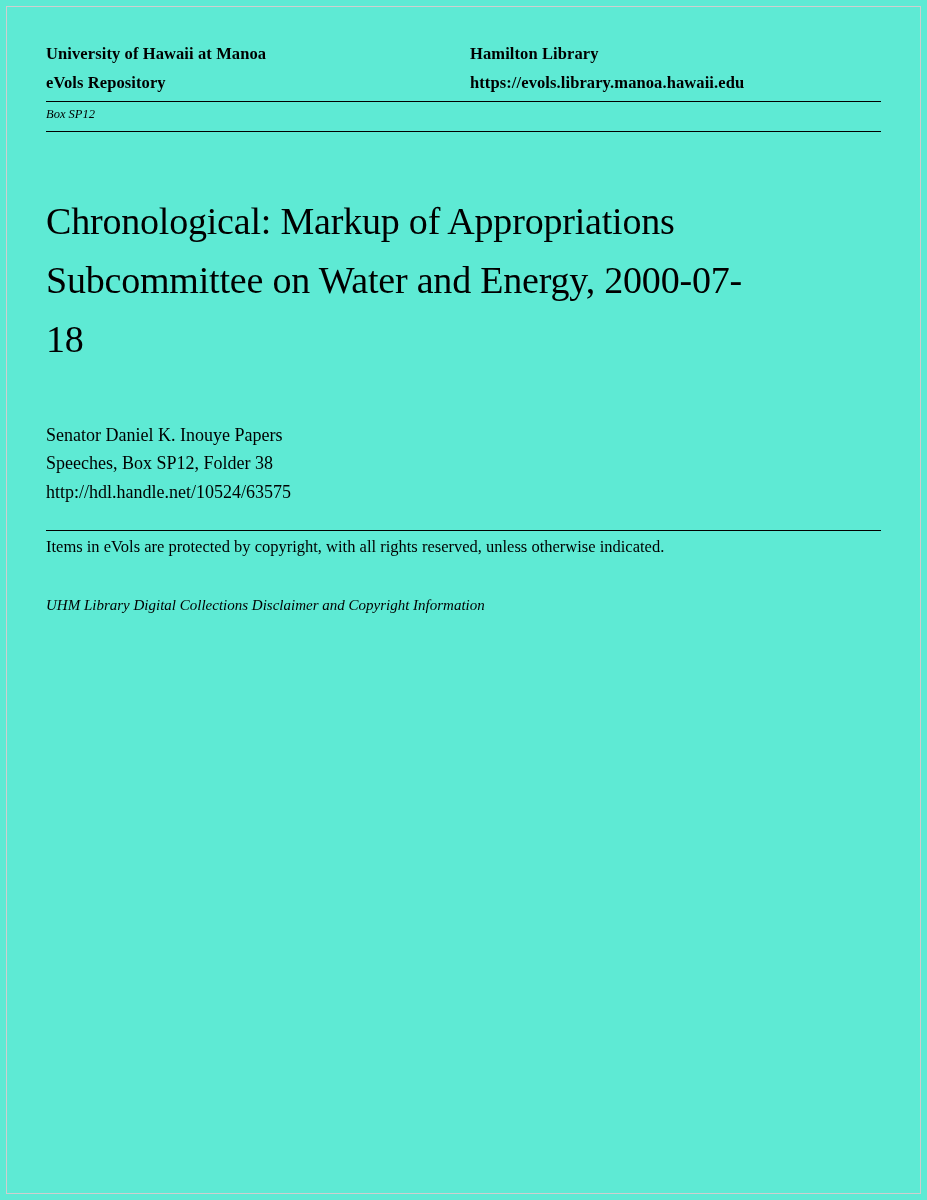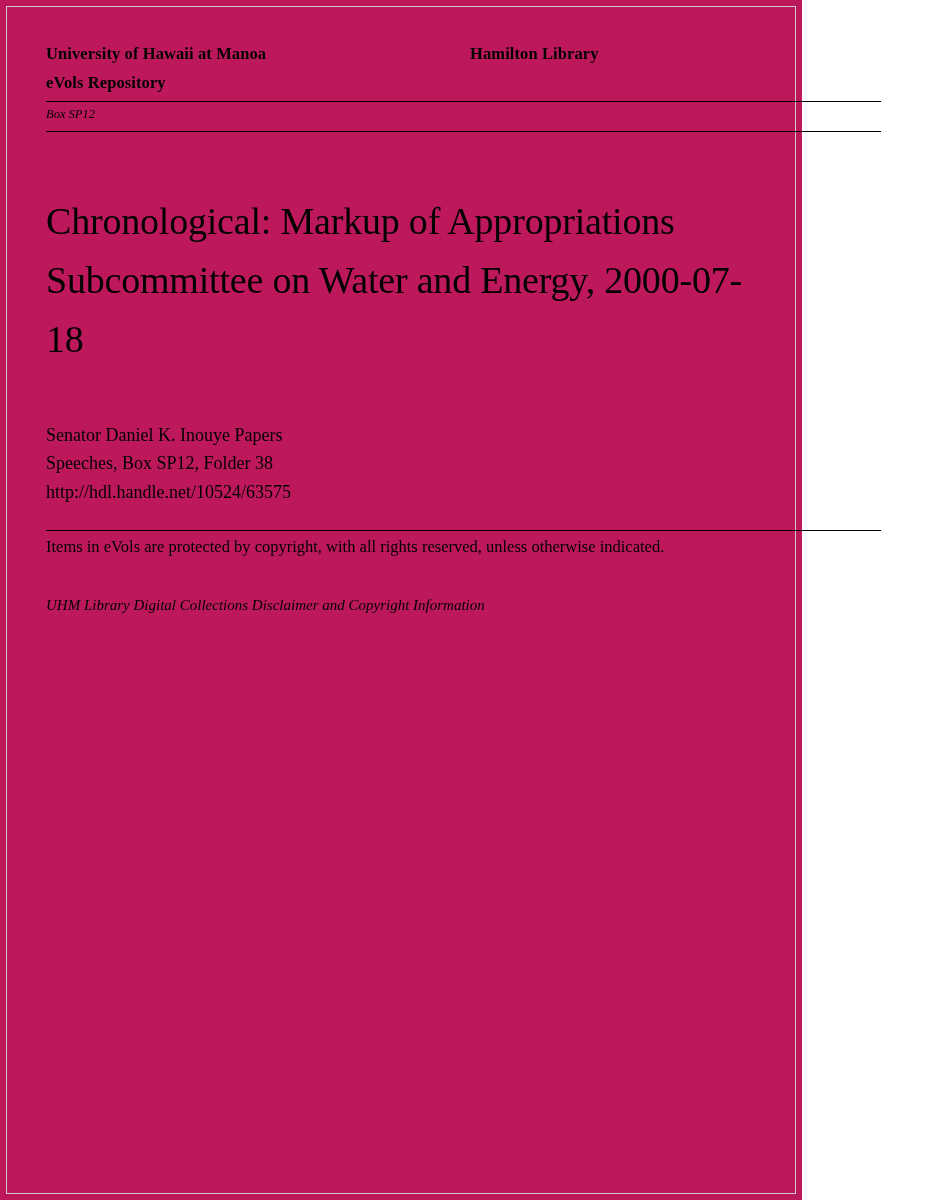--- a/index.html
+++ b/index.html
@@ -12,23 +12,23 @@
     height: 1200px;
     font-family: "Liberation Serif", serif;
     color: #000000;
     position: relative;
     overflow: hidden;
   }
   .page {
     position: absolute;
     left: 0;
     top: 0;
-    width: 802px;
+    width: 927px;
     height: 1200px;
-    background: #be185d;
+    background: #5eead4;
     box-sizing: border-box;
   }
   
   .page-frame {
     position: absolute;
     left: 6px;
     top: 6px;
     right: 6px;
     bottom: 6px;
     border: 1px solid #cfcfcf;
@@ -143,20 +143,23 @@
         </div>
         <div class="header-col-right">
           <div class="header-strong">Hamilton Library</div>
         </div>
       </div>
 
       <div class="header-row">
         <div class="header-col-left">
           <div class="header-strong">eVols Repository</div>
         </div>
+        <div class="header-col-right">
+          <div class="header-strong">https://evols.library.manoa.hawaii.edu</div>
+        </div>
       </div>
 
       <div class="rule-heavy"></div>
 
       <div class="subrow">
         <div class="header-col-left">
           <div class="sub-small">Box SP12</div>
         </div>
       </div>
 

